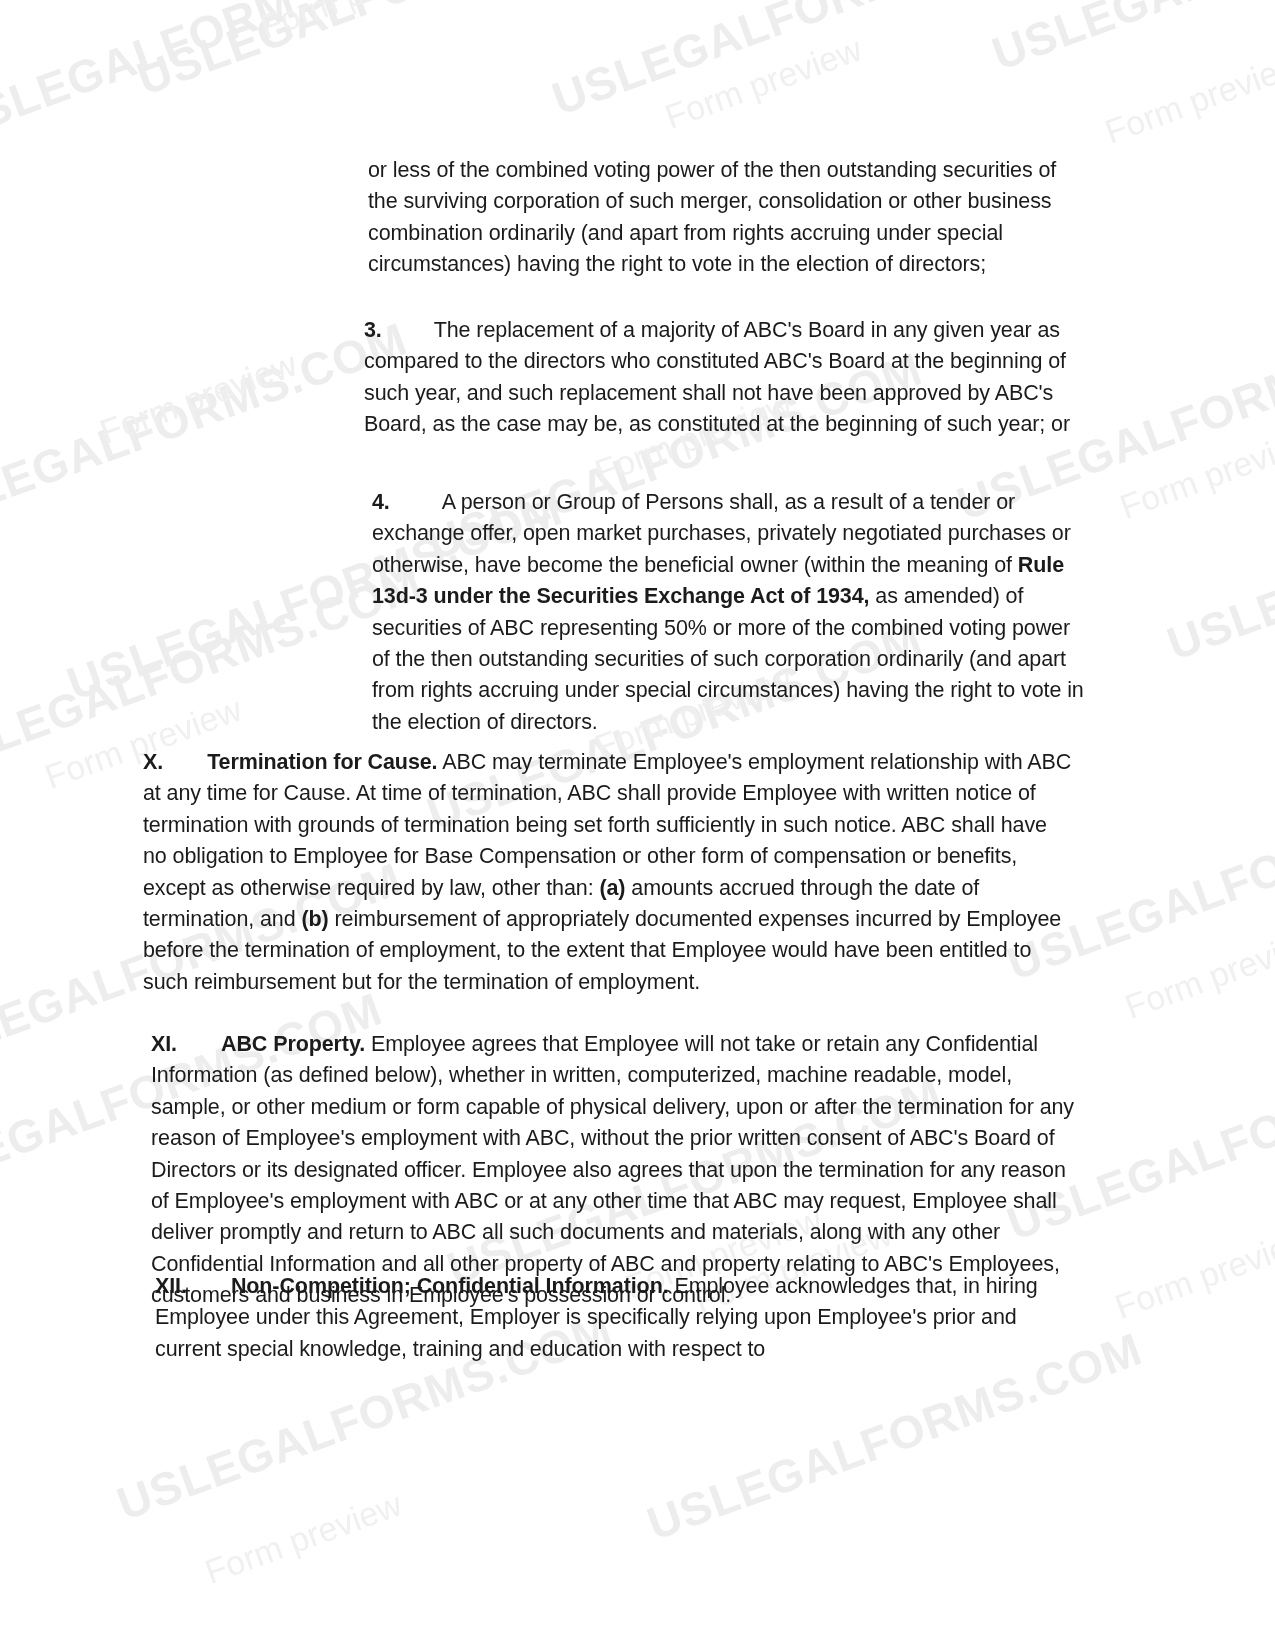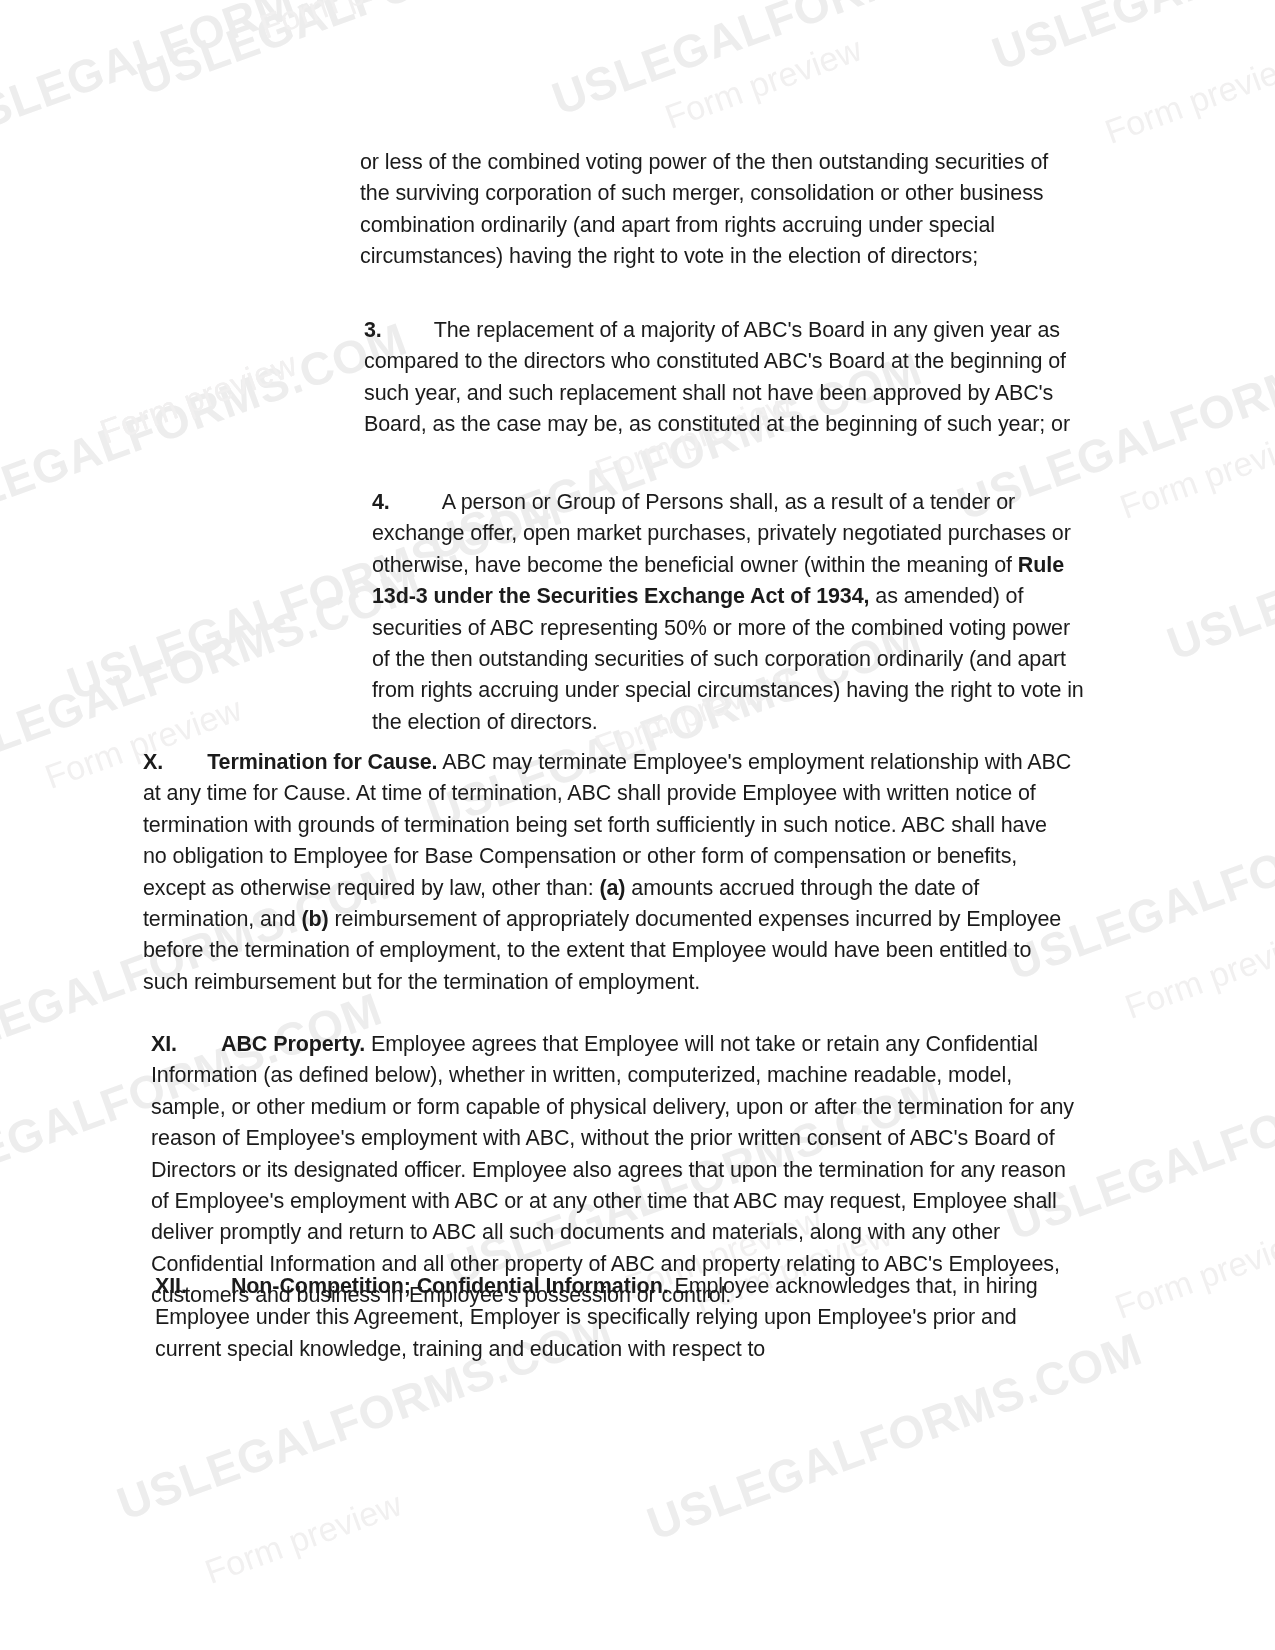--- a/index.html
+++ b/index.html
@@ -142,21 +142,21 @@
     <div class="wm wm-preview" style="left:200px; top:1555px; transform: rotate(-20deg);">Form preview</div>
 
     <div class="wm wm-brand" style="left:640px; top:1500px; transform: rotate(-20deg);">USLEGALFORMS.COM</div>
     <div class="wm wm-preview" style="left:690px; top:1285px; transform: rotate(-20deg);">Form preview</div>
 
     <div class="wm wm-brand" style="left:-120px; top:1160px; transform: rotate(-20deg);">USLEGALFORMS.COM</div>
   </div>
 
   <div id="doc">
 
-    <p class="block indent-col" style="top:143px; margin:4px;">
+    <p class="block indent-col" style="top:143px; margin:12px;">
       <span>or less of the combined voting power of the then outstanding securities of the surviving corporation of such merger, consolidation or other business combination ordinarily (and apart from rights accruing under special circumstances) having the right to vote in the election of directors;</span>
     </p>
 
     <p class="block indent-col" style="top:307px; margin:8px;">
       <span class="num">3.</span><span class="gap"></span><span>The replacement of a majority of ABC's Board in any given year as compared to the directors who constituted ABC's Board at the beginning of such year, and such replacement shall not have been approved by ABC's Board, as the case may be, as constituted at the beginning of such year; or</span>
     </p>
 
     <p class="block indent-col" style="top:471px; margin:16px;">
       <span class="num">4.</span><span class="gap"></span><span>A person or Group of Persons shall, as a result of a tender or exchange offer, open market purchases, privately negotiated purchases or otherwise, have become the beneficial owner (within the meaning of </span><b>Rule 13d-3 under the Securities Exchange Act of 1934,</b><span> as amended) of securities of ABC representing 50% or more of the combined voting power of the then outstanding securities of such corporation ordinarily (and apart from rights accruing under special circumstances) having the right to vote in the election of directors.</span>
     </p>

